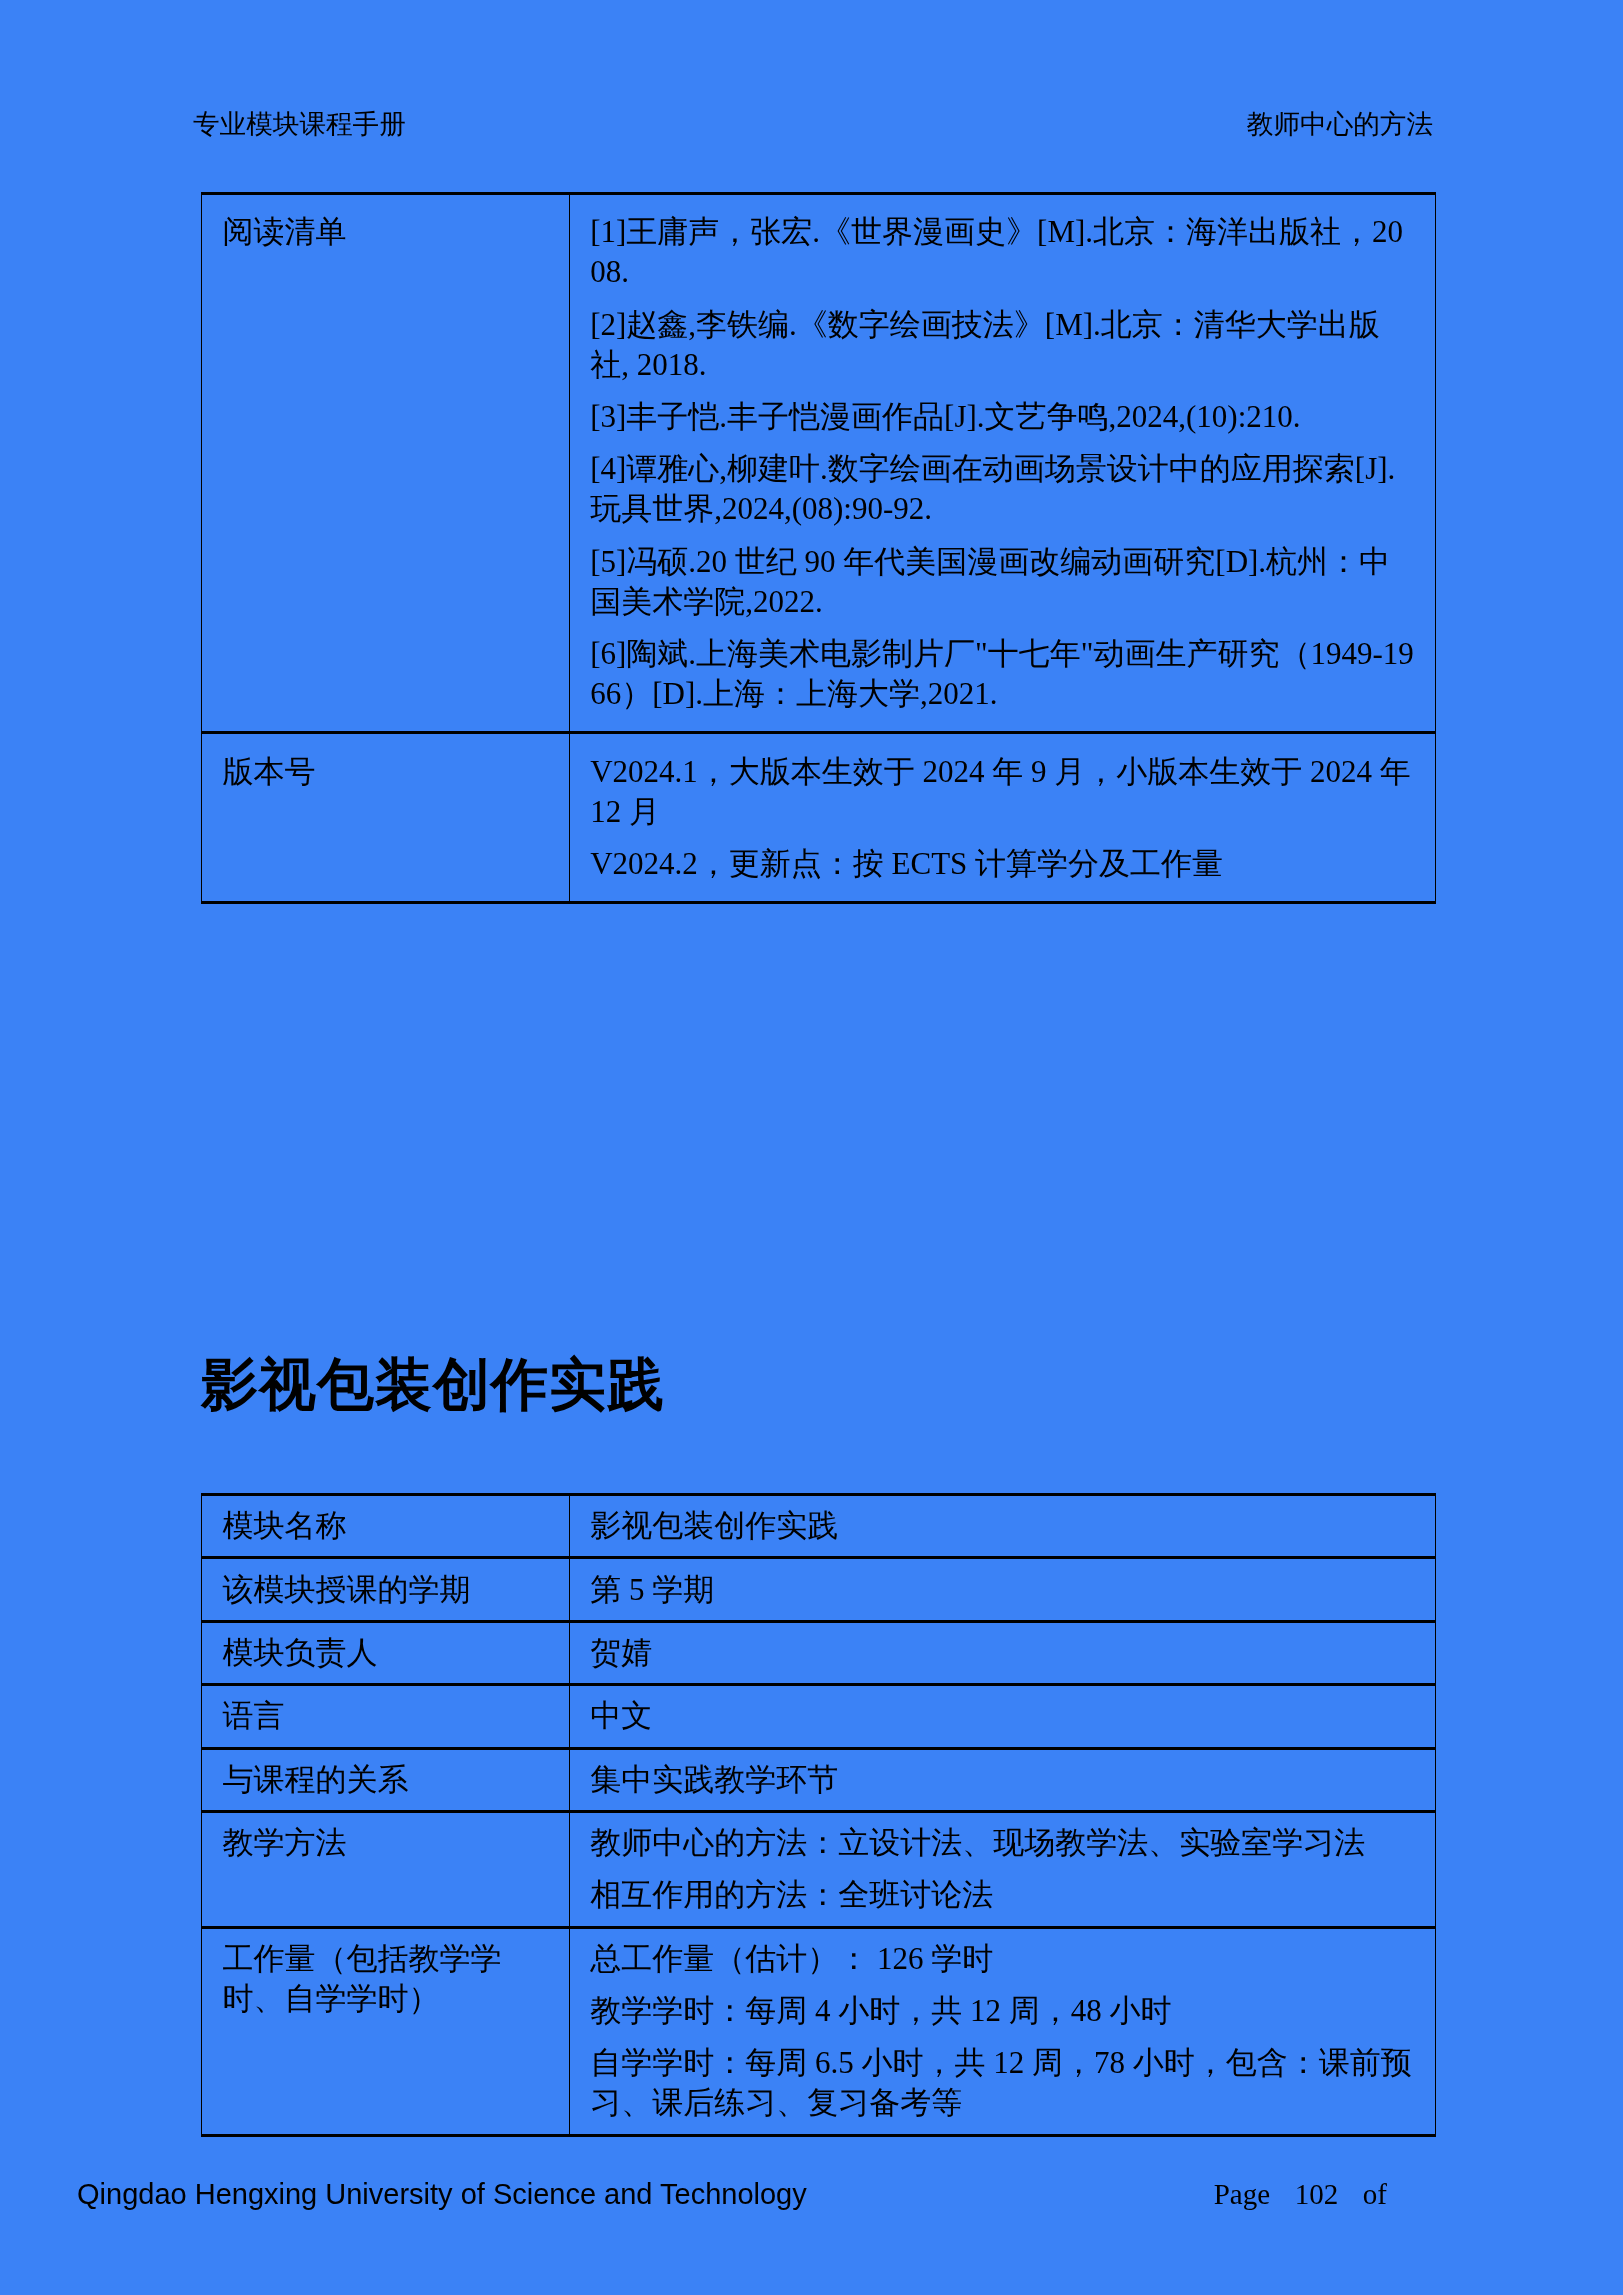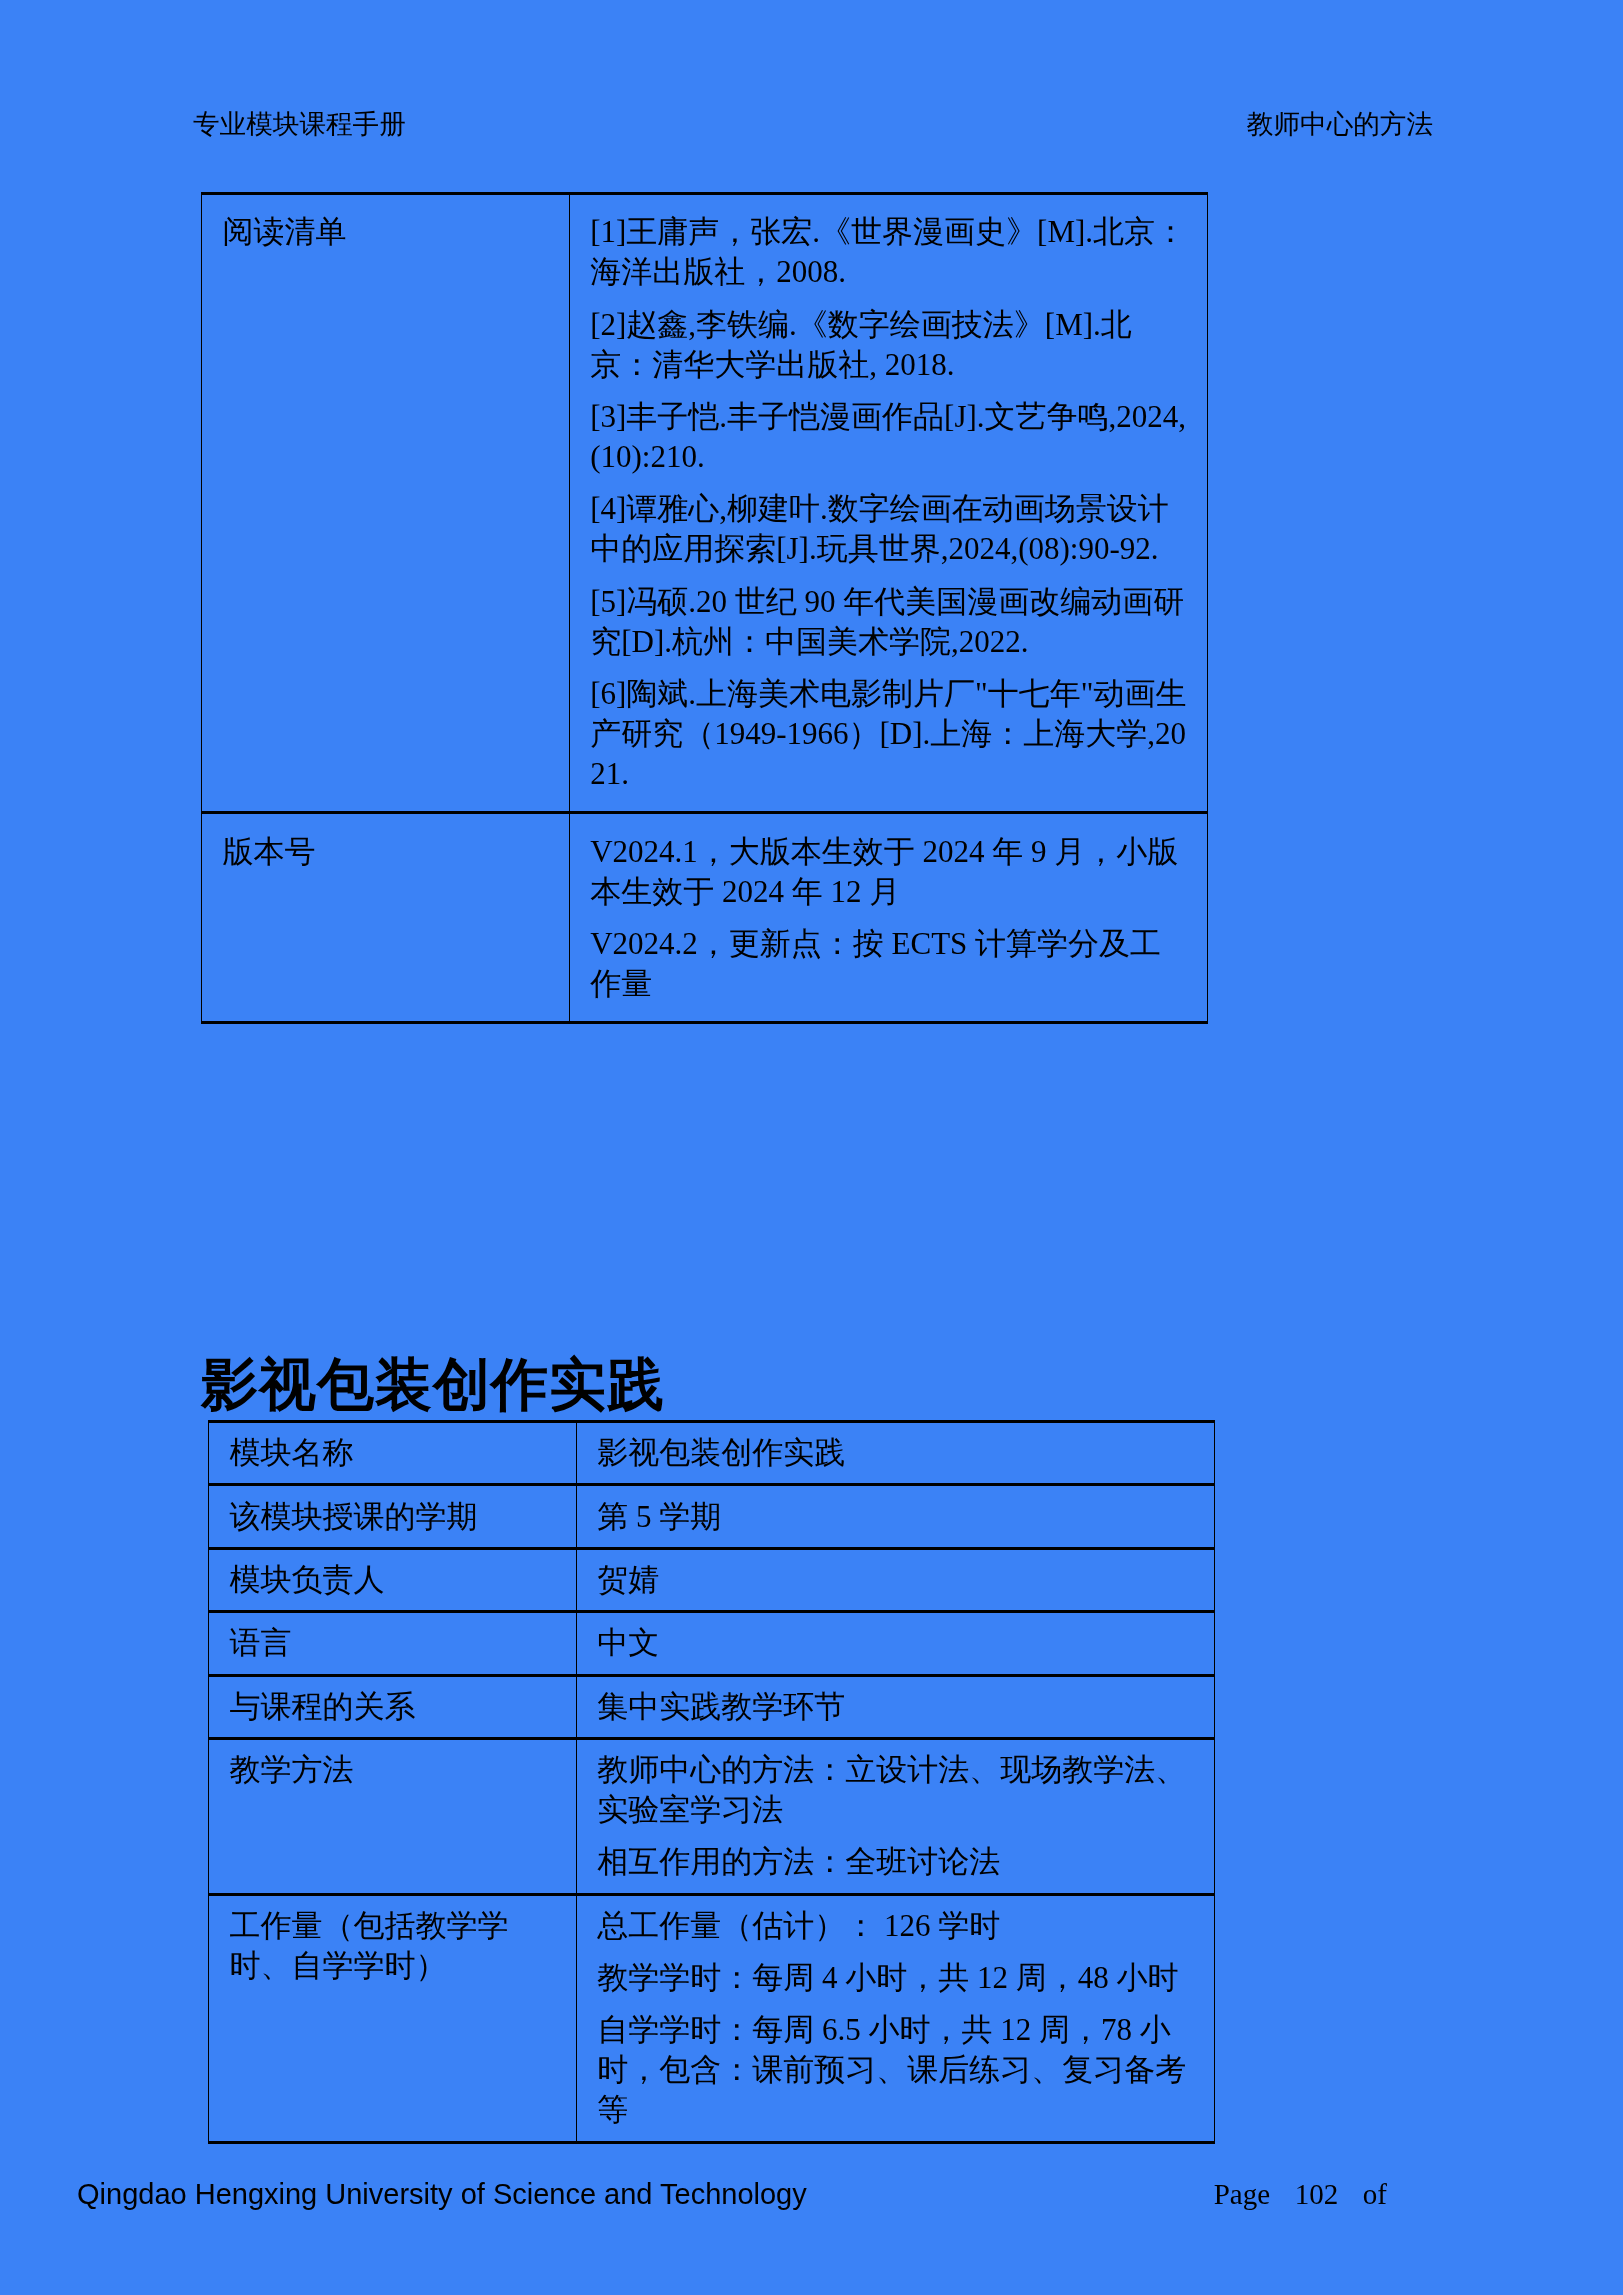--- a/index.html
+++ b/index.html
@@ -20,38 +20,38 @@
     display: flex;
     justify-content: space-between;
     font-size: 26.6px;
     line-height: 33px;
   }
 
   
   table.doc-table {
     position: absolute;
     left: 201px;
-    width: 1007px;
+    width: 1235px;
     border-collapse: collapse;
     table-layout: fixed;
     font-size: 31px;
     line-height: 40px;
   }
   table.doc-table td {
     border-left: 1.5px solid #000;
     border-right: 1.5px solid #000;
     border-top: 3.6px solid #000;
     border-bottom: 3.6px solid #000;
     vertical-align: top;
     word-break: break-all;
   }
   table.doc-table td.label-cell { width: 326px; }
   #table1 { top: 192px; }
   #table1 td { padding: 17.4px 20.4px; }
-  #table2 { top: 1420px; margin-left: 7px; }
+  #table2 { top: 1493px; }
   #table2 td { padding: 10.2px 20.4px; }
   table.doc-table p { margin: 0; }
   table.doc-table p + p { margin-top: 12.3px; }
 
   
   .section-heading {
     position: absolute;
     top: 1354px;
     left: 201px;
     font-family: "Liberation Sans", sans-serif;

